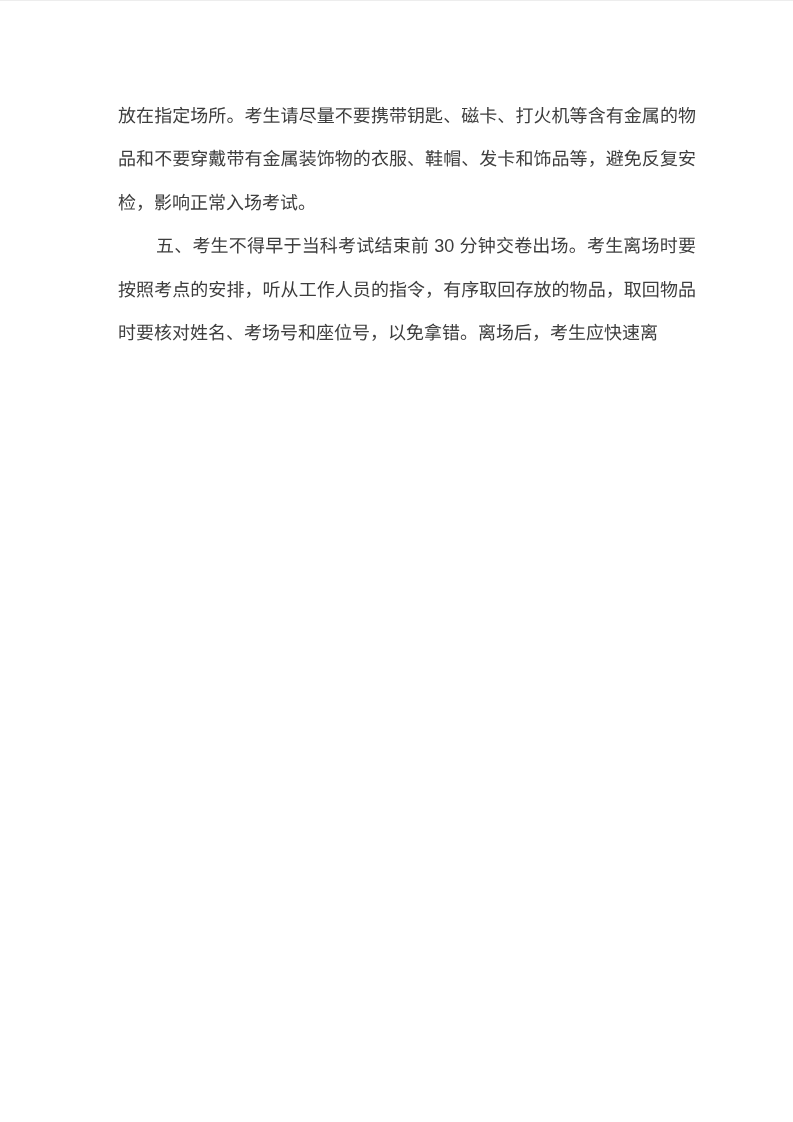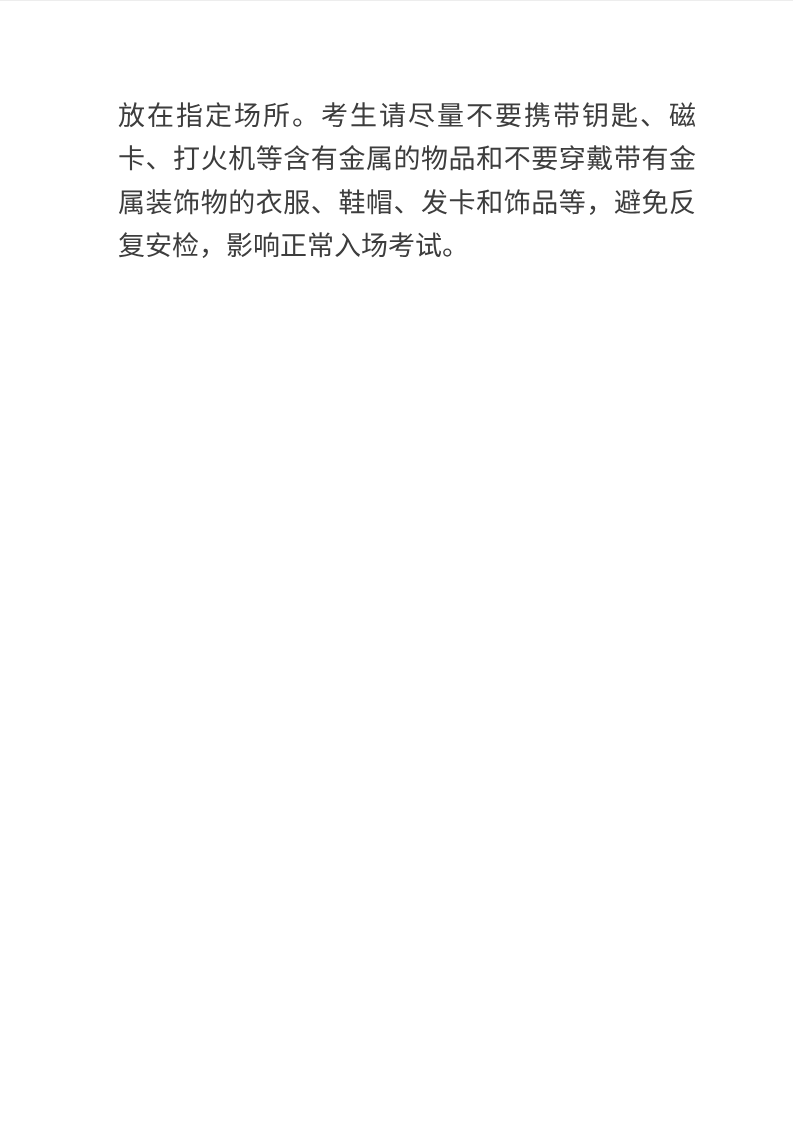--- a/index.html
+++ b/index.html
@@ -13,34 +13,35 @@
     height: 1122px;
     box-sizing: border-box;
     background: var(--page-bg, #ffffff);
     border-top: 1px solid #ededed;
     padding: 94px 97px 0 118px;
     overflow: hidden;
   }
   .doc-body {
     width: 578px;
     font-family: Liberation Sans, sans-serif;
-    font-size: 27px;
+    font-size: 18px;
     line-height: 43.4px;
     color: var(--text-color, #3d3d3d);
     text-align: justify;
     text-justify: inter-ideograph;
   }
   .doc-body p {
     margin: 0;
     padding: 0;
   }
   .doc-body p.indent {
     text-indent: 38px;
   }
 </style>
 </head>
 <body>
 
 <div class="page">
   <div class="doc-body">
       <p>放在指定场所。考生请尽量不要携带钥匙、磁卡、打火机等含有金属的物品和不要穿戴带有金属装饰物的衣服、鞋帽、发卡和饰品等，避免反复安检，影响正常入场考试。</p>
+      <p class="indent">五、考生不得早于当科考试结束前 30 分钟交卷出场。考生离场时要按照考点的安排，听从工作人员的指令，有序取回存放的物品，取回物品时要核对姓名、考场号和座位号，以免拿错。离场后，考生应快速离</p>
     </div>
 </div>
 
 </body></html>

